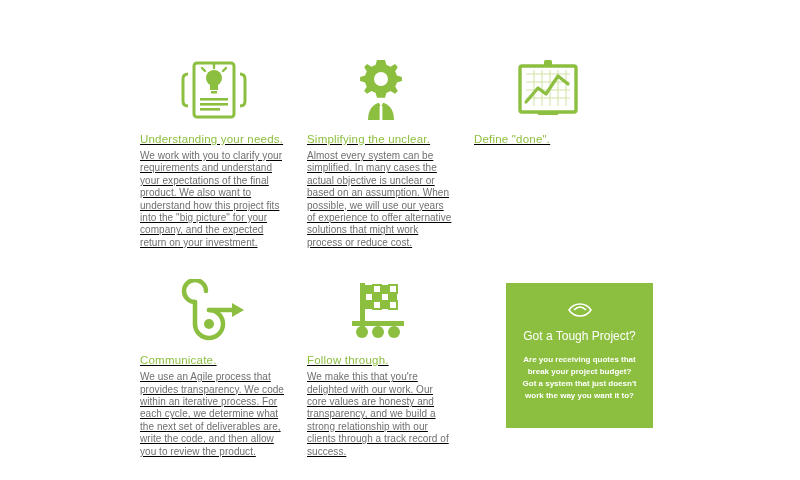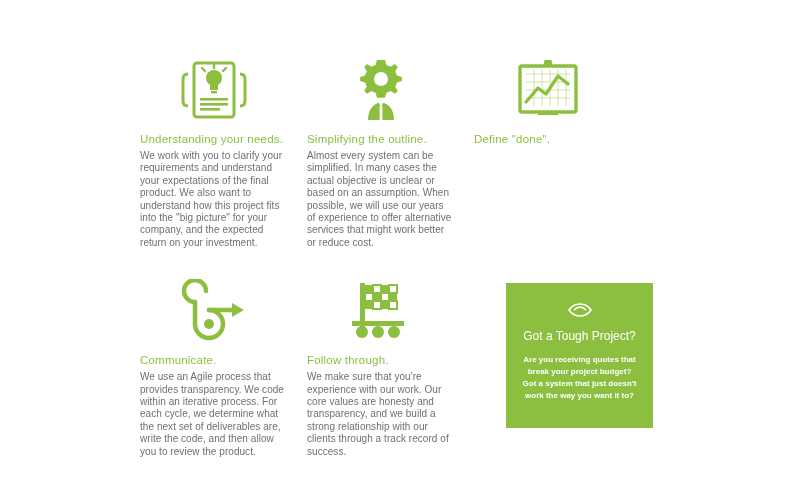--- a/index.html
+++ b/index.html
@@ -28,20 +28,21 @@
     display: flex;
     flex-direction: row;
     align-items: flex-start;
   }
   .row-2 {
     margin-top: 22px;
   }
   .cell {
     width: 147px;
     margin-right: 20px;
+    text-decoration: underline;
   }
   .cell:last-child {
     margin-right: 0;
   }
   .icon-wrap {
     height: 72px;
     display: flex;
     align-items: flex-end;
     justify-content: center;
     margin-bottom: 10px;
@@ -141,22 +142,22 @@
           <svg width="70" height="64" viewBox="0 0 70 64" aria-hidden="true">
             <g fill="#8cbf3f">
               <path d="M35 2 l4 0 1.5 5 a14 14 0 0 1 4 1.7 l4.5-2.6 2.8 2.8 -2.6 4.5 a14 14 0 0 1 1.7 4 l5 1.5 0 4 -5 1.5 a14 14 0 0 1 -1.7 4 l2.6 4.5 -2.8 2.8 -4.5-2.6 a14 14 0 0 1 -4 1.7 l-1.5 5 -4 0 -4-0 -1.5-5 a14 14 0 0 1 -4-1.7 l-4.5 2.6 -2.8-2.8 2.6-4.5 a14 14 0 0 1 -1.7-4 l-5-1.5 0-4 5-1.5 a14 14 0 0 1 1.7-4 l-2.6-4.5 2.8-2.8 4.5 2.6 a14 14 0 0 1 4-1.7 l1.5-5 z"></path>
             </g>
             <circle cx="35" cy="21" r="7" fill="#ffffff"></circle>
             <path d="M22 62 q0-15 13-18 q13 3 13 18 z" fill="#8cbf3f"></path>
             <path d="M32 43 l3 6 3-6 -3-2 z" fill="#ffffff"></path>
             <rect x="33.6" y="48" width="2.8" height="14" fill="#ffffff"></rect>
           </svg>
         </div>
-        <h3 class="card-title">Simplifying the outline.</h3>
-        <p class="card-body">Almost every system can be simplified. In many cases the actual objective is unclear or based on an assumption. When possible, we will use our years of experience to offer alternative services that might work better or reduce cost.</p>
+        <h3 class="card-title">Simplifying the unclear.</h3>
+        <p class="card-body">Almost every system can be simplified. In many cases the actual objective is unclear or based on an assumption. When possible, we will use our years of experience to offer alternative solutions that might work process or reduce cost.</p>
       </div>
 
       <div class="cell">
         <div class="icon-wrap">
           <svg width="72" height="64" viewBox="0 0 72 64" aria-hidden="true">
             <rect x="8" y="8" width="56" height="46" rx="2" fill="none" stroke="#8cbf3f" stroke-width="3.4"></rect>
             <g stroke="#cfe3a4" stroke-width="1">
               <line x1="14" y1="16" x2="58" y2="16"></line>
               <line x1="14" y1="24" x2="58" y2="24"></line>
               <line x1="14" y1="32" x2="58" y2="32"></line>
@@ -216,21 +217,21 @@
               <rect x="29" y="22" width="8" height="8"></rect>
               <rect x="45" y="22" width="8" height="8"></rect>
             </g>
             <rect x="8" y="42" width="52" height="5" fill="#8cbf3f"></rect>
             <circle cx="18" cy="53" r="6" fill="#8cbf3f"></circle>
             <circle cx="34" cy="53" r="6" fill="#8cbf3f"></circle>
             <circle cx="50" cy="53" r="6" fill="#8cbf3f"></circle>
           </svg>
         </div>
         <h3 class="card-title">Follow through.</h3>
-        <p class="card-body">We make sure that you're experience with our work. Our core values are honesty and transparency, and we build a strong relationship with our clients through a track record of success.</p>
+        <p class="card-body">We make this that you're delighted with our work. Our core values are honesty and transparency, and we build a strong relationship with our clients through a track record of success.</p>
       </div>
 
       <div class="promo-cell">
         <div class="promo">
           <div class="promo-icon">
             <svg width="26" height="18" viewBox="0 0 26 18" aria-hidden="true">
               <path d="M2 9 q4-6 11-6 t11 6 q-4 6 -11 6 t-11-6 z" fill="none" stroke="#ffffff" stroke-width="1.6"></path>
               <path d="M7 9 q3-3 6-3 t6 3" fill="none" stroke="#ffffff" stroke-width="1.6"></path>
             </svg>
           </div>

